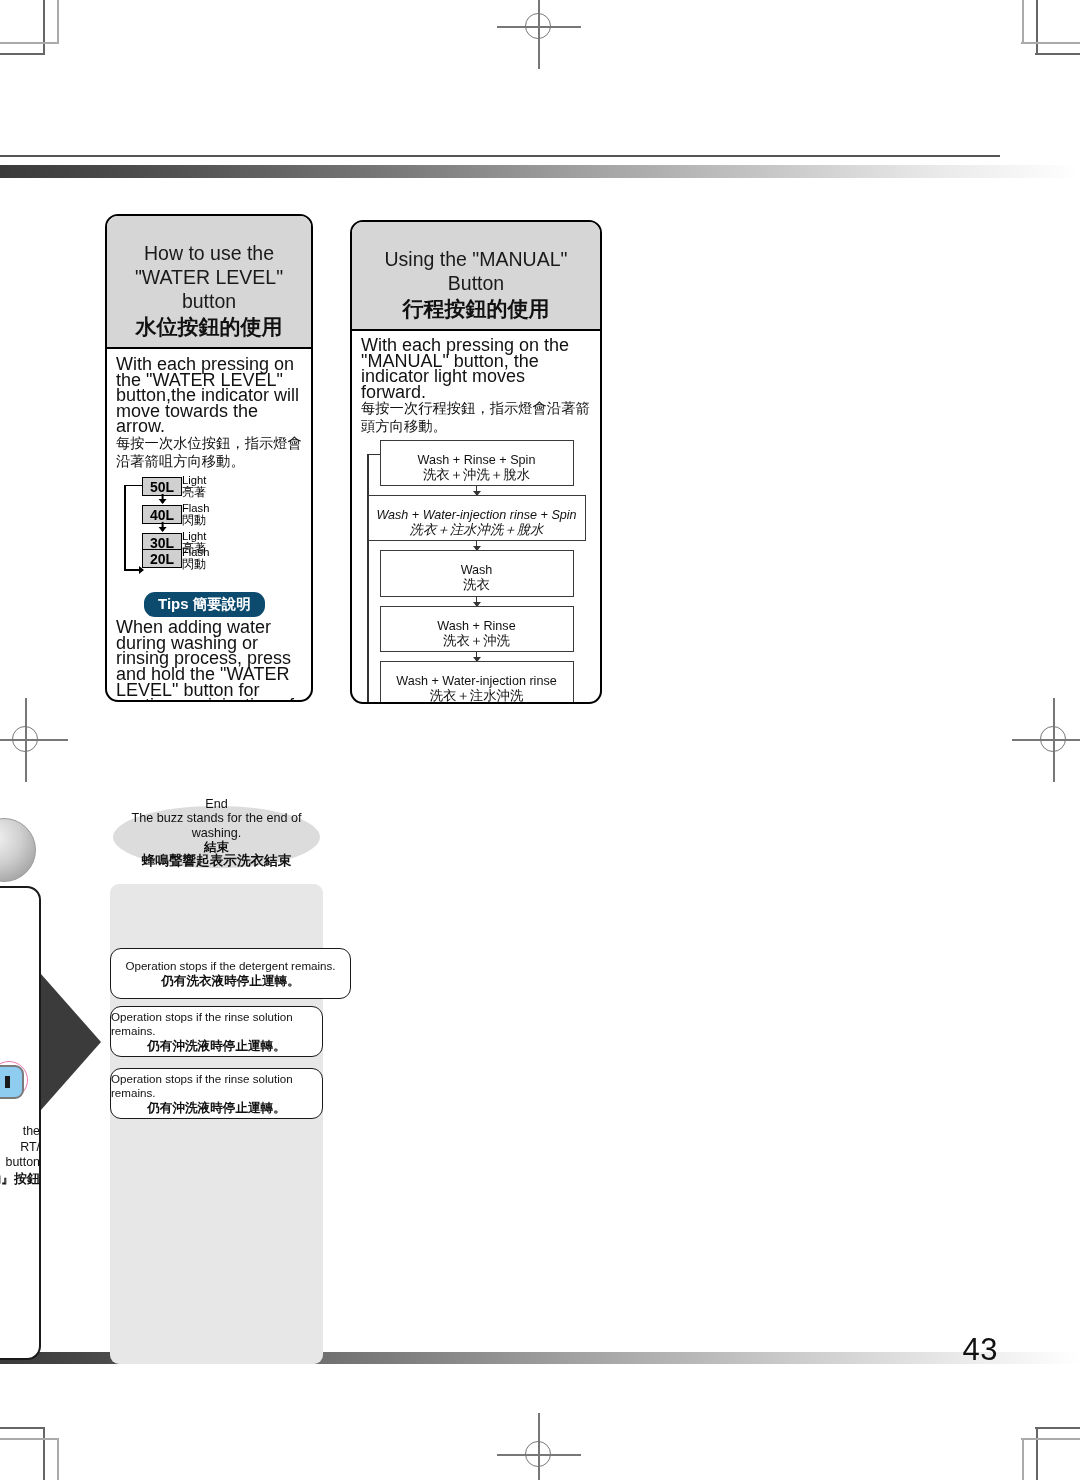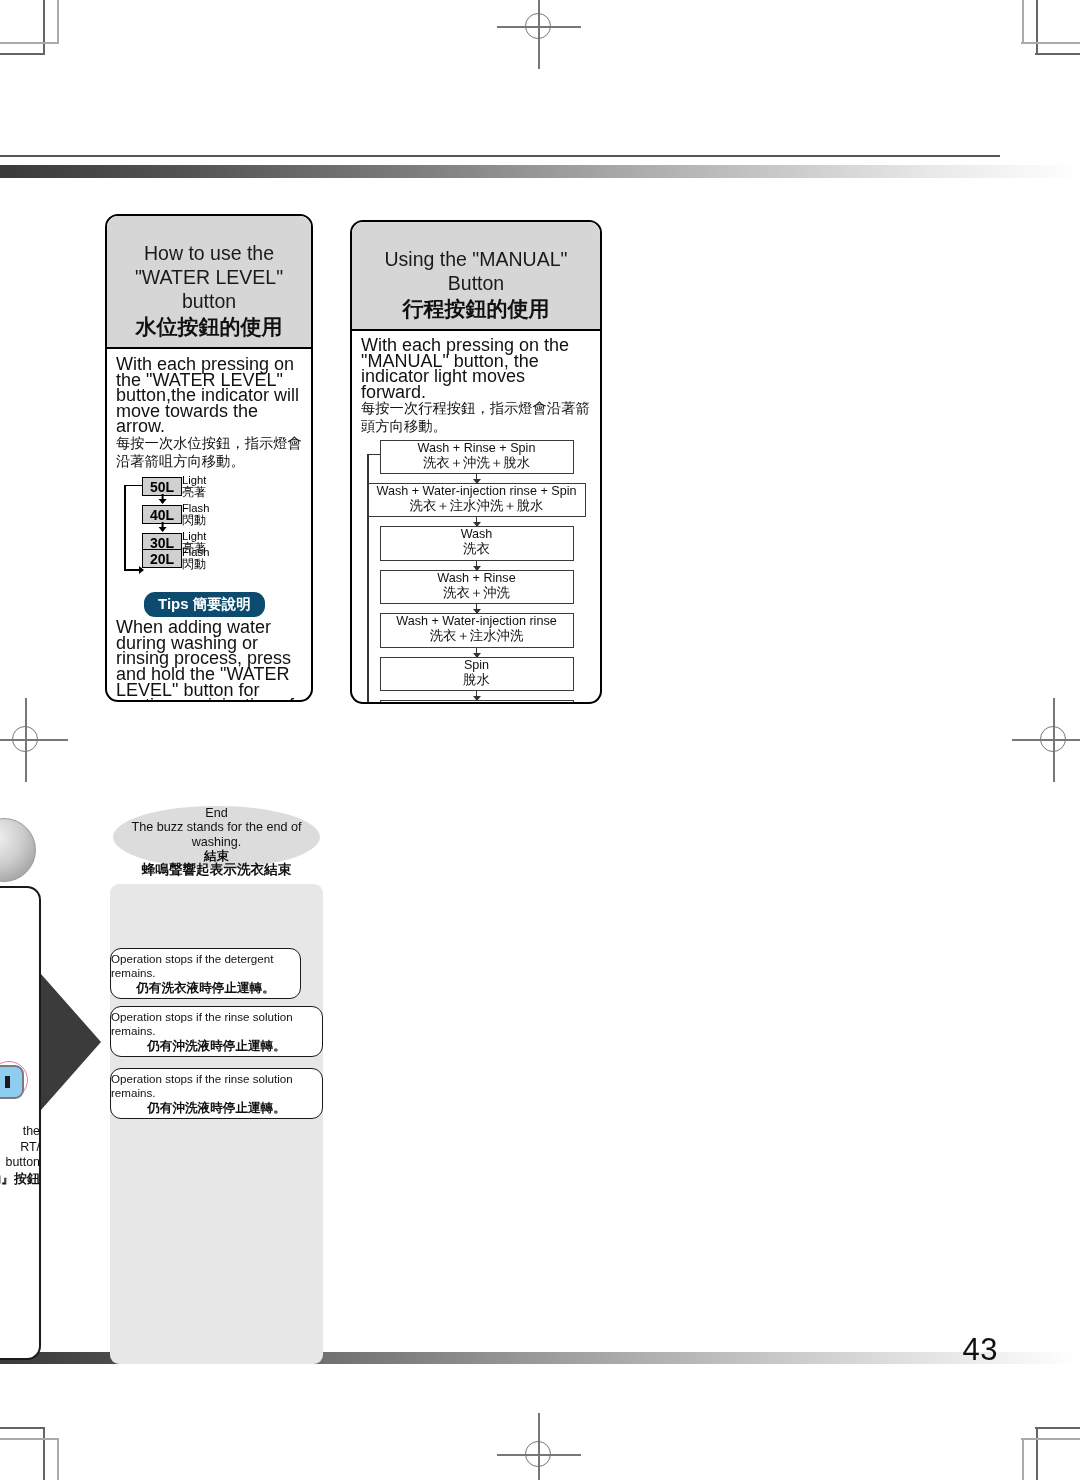--- a/index.html
+++ b/index.html
@@ -57,36 +57,36 @@
     border-top:4.2px solid transparent;border-bottom:4.2px solid transparent;border-left:5px solid #000;}
 
   
   .tips-pill{display:inline-block;background:#0c4a6e;color:#fff;border-radius:11px;
     padding:2.5px 14px 3.5px;font-size:15px;font-weight:bold;margin:7px 8px 3px 28px;}
   .tips-pill .zh{font-family:"DejaVu Sans",sans-serif;font-size:14.5px;}
 
   
   .fc{position:relative;margin-top:4px;}
   .fc-box{position:relative;margin:0 auto;border:1.5px solid #3a3a3a;background:#fff;
-    text-align:center;box-sizing:border-box;padding:0 3px 3px;width:194px;}
+    text-align:center;box-sizing:border-box;padding:12px 3px 3px;width:194px;}
   .fc-box .e{font-size:12.6px;line-height:14px;color:#111;white-space:nowrap;}
   .fc-box .c{font-size:13.4px;line-height:15.4px;color:#111;font-family:"DejaVu Sans",sans-serif;white-space:nowrap;}
   .fc-gap{height:9px;position:relative;}
   .fc-gap .stem{position:absolute;left:50%;margin-left:-0.8px;top:0;width:1.6px;height:9px;background:#333;}
   .fc-gap .stem:after{content:"";position:absolute;left:-3px;bottom:-1px;
     border-left:4px solid transparent;border-right:4px solid transparent;border-top:5px solid #333;}
   .fc-loop-v{position:absolute;width:1.6px;background:#333;}
   .fc-loop-h{position:absolute;height:1.6px;background:#333;}
   .fc-loop-h.arrow-r:after{content:"";position:absolute;right:-1px;top:-3.2px;
     border-top:4px solid transparent;border-bottom:4px solid transparent;border-left:5px solid #333;}
 
   
   .gray-col{position:absolute;background:#e7e7e7;border-radius:9px;}
   .end-oval{position:absolute;background:#dcdcdc;border-radius:50%;text-align:center;
-    display:flex;flex-direction:column;justify-content:flex-start;align-items:center;}
+    display:flex;flex-direction:column;justify-content:flex-end;align-items:center;}
   .end-oval .e1{font-size:12.6px;line-height:14.4px;color:#111;}
   .end-oval .e2{font-size:12.6px;line-height:14.4px;color:#111;}
   .end-oval .c1{font-size:12.4px;line-height:13px;color:#111;font-family:"DejaVu Sans",sans-serif;font-weight:bold;}
   .end-oval .c2{font-size:13.6px;line-height:15px;color:#111;font-family:"DejaVu Sans",sans-serif;font-weight:bold;}
 
   .op-box{position:absolute;background:#fff;border:1.6px solid #1a1a1a;border-radius:11px;
     display:flex;flex-direction:column;justify-content:center;align-items:center;box-sizing:border-box;}
   .op-box .e{font-size:11.6px;line-height:13.6px;color:#111;}
   .op-box .c{font-size:12.6px;line-height:15px;color:#111;font-family:"DejaVu Sans",sans-serif;font-weight:bold;}
 
@@ -236,21 +236,21 @@
       <div class="fc-loop-v" style="left:116px;top:291px;height:10px;"></div>
 
       <div class="fc-box">
         <div class="e">Wash + Rinse + Spin</div>
         <div class="c">洗衣＋沖洗＋脫水</div>
       </div>
       <div class="fc-gap">
           <div class="stem"></div>
         </div>
 
-      <div class="fc-box" style="width:218px;">
+      <div class="fc-box" style="width:218px;font-style:italic;">
         <div class="e">Wash + Water-injection rinse + Spin</div>
         <div class="c">洗衣＋注水沖洗＋脫水</div>
       </div>
       <div class="fc-gap">
           <div class="stem"></div>
         </div>
 
       <div class="fc-box">
         <div class="e">Wash</div>
         <div class="c">洗衣</div>
@@ -294,21 +294,21 @@
 
 <div class="gray-col" style="left:110px;top:884px;width:213px;height:480px;"></div>
 
 <div class="end-oval" style="left:113px;top:806px;width:207px;height:62px;">
   <div class="e1">End</div>
   <div class="e2">The buzz stands for the end of washing.</div>
   <div class="c1">結束</div>
   <div class="c2">蜂鳴聲響起表示洗衣結束</div>
 </div>
 
-<div class="op-box" style="left:110px;top:948px;width:191px;height:51px;">
+<div class="op-box" style="left:110px;top:948px;width:241px;height:51px;">
   <div class="e">Operation stops if the detergent remains.</div>
   <div class="c">仍有洗衣液時停止運轉。</div>
 </div>
 
 <div class="op-box" style="left:110px;top:1006px;width:213px;height:51px;">
   <div class="e">Operation stops if the rinse solution remains.</div>
   <div class="c">仍有沖洗液時停止運轉。</div>
 </div>
 
 <div class="op-box" style="left:110px;top:1068px;width:213px;height:51px;">

